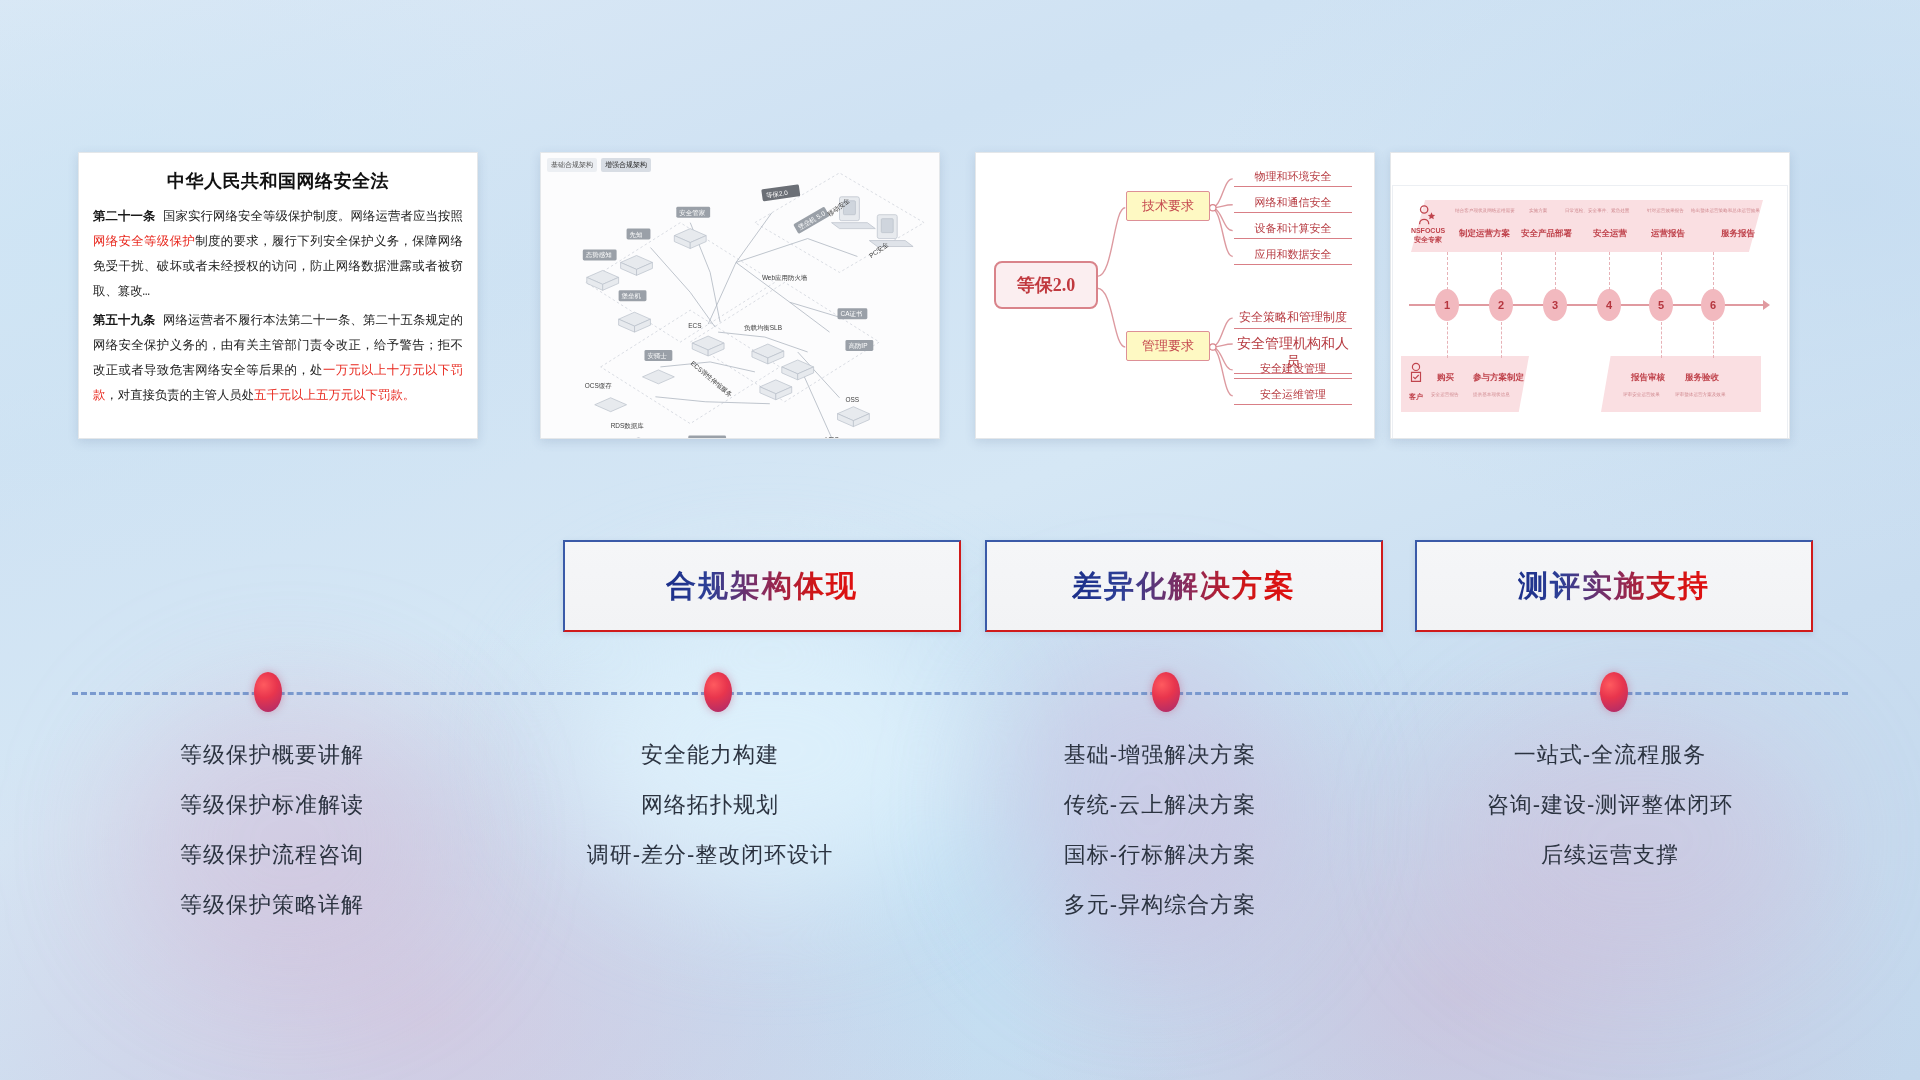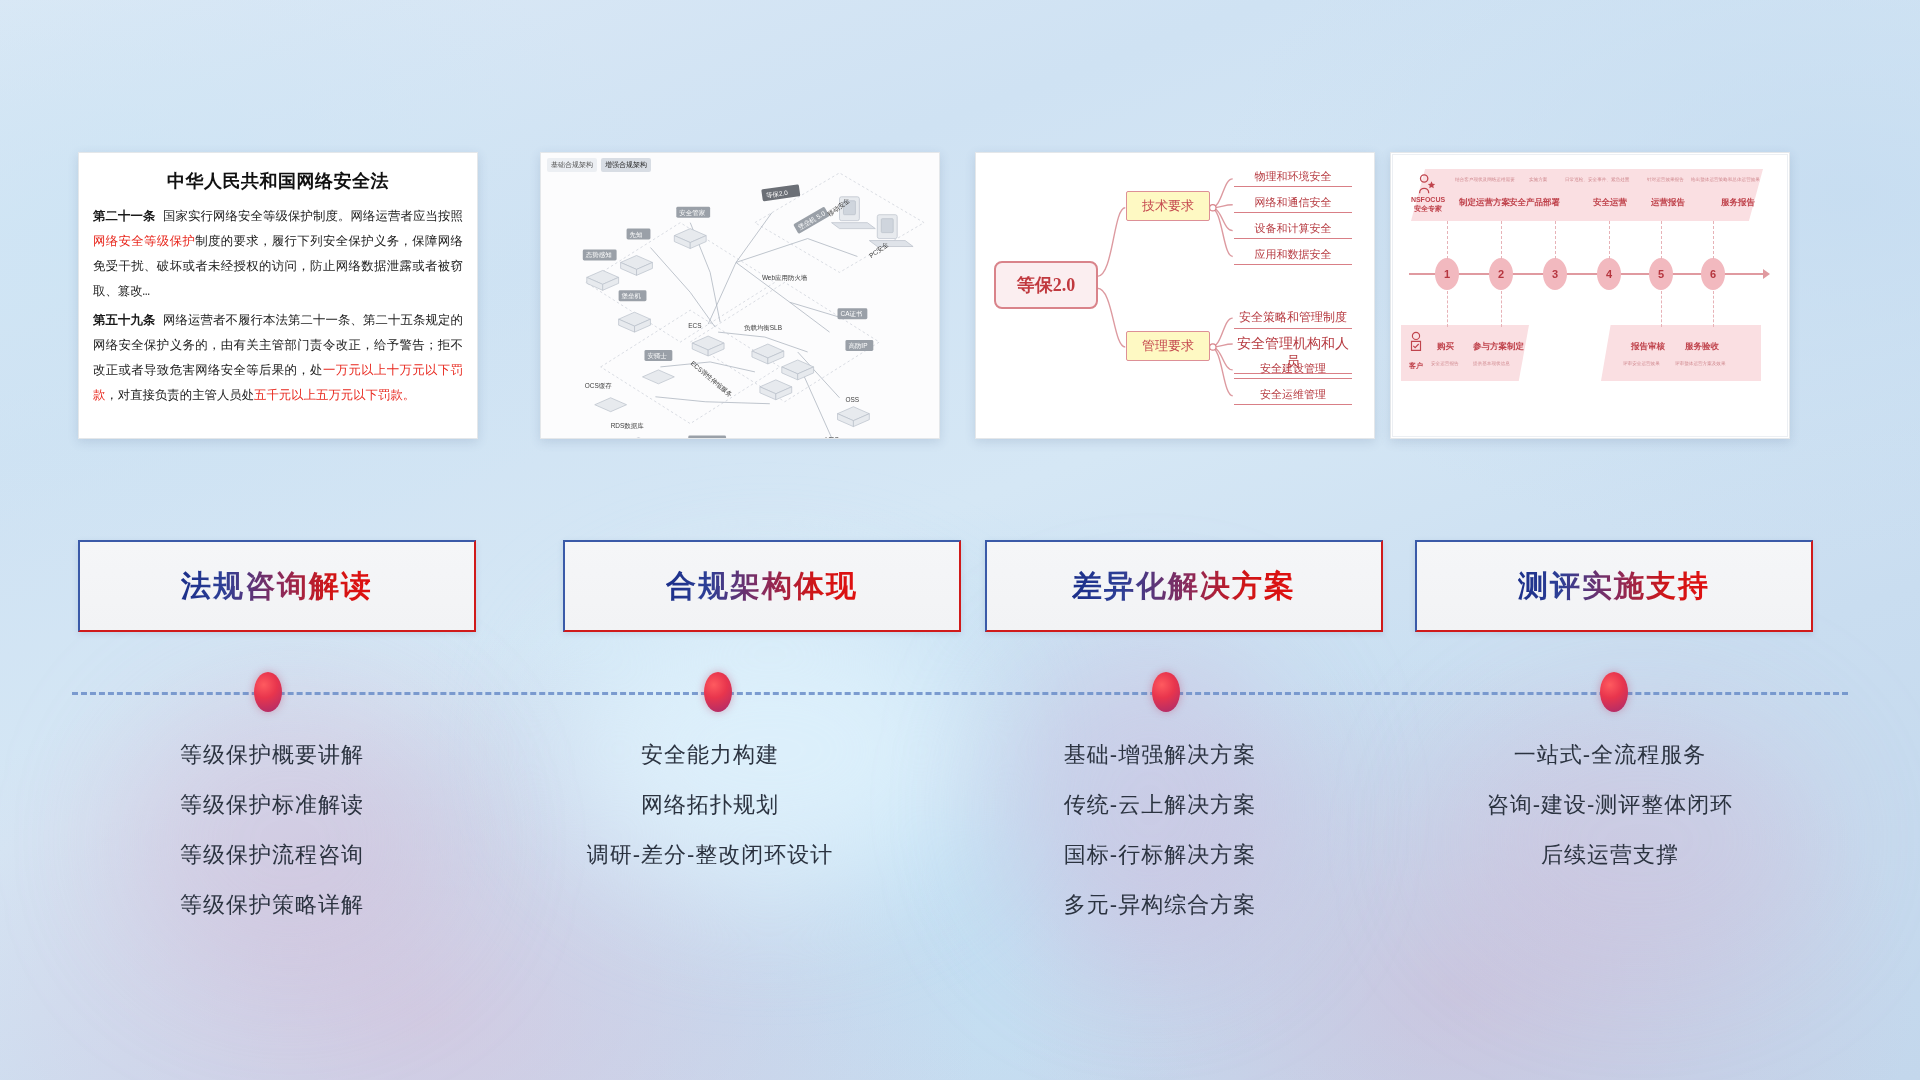--- a/index.html
+++ b/index.html
@@ -72,21 +72,21 @@
   .mm-mid-1 { left: 150px; top: 38px; }
   .mm-mid-2 { left: 150px; top: 178px; }
   .mm-leaf {
     position: absolute; left: 258px; width: 118px; font-size: 11px;
     color: #b63a40; font-family: "Liberation Serif", serif;
     padding-bottom: 2px; border-bottom: 1.8px solid #d97f86; text-align: center;
   }
   .mm-svg { position: absolute; inset: 0; }
 
   
-  .nf { position: relative; width: 100%; height: 100%; background: #fff; padding: 1px; }
+  .nf { position: relative; width: 100%; height: 100%; background: #fff; padding: 1px; margin-top: 31px; }
   .nf-inner { position: relative; width: 100%; height: 100%; border: 1px solid #eceff3; }
   .nf-band {
     position: absolute; background: #fadfe2; color: #c8545c;
   }
   .nf-top { left: 18px; top: 14px; width: 352px; height: 52px;
             clip-path: polygon(4% 0, 100% 0, 96% 100%, 0 100%); }
   .nf-bot-l { left: 8px; top: 170px; width: 128px; height: 56px;
               clip-path: polygon(0 0, 100% 0, 92% 100%, 0 100%); }
   .nf-bot-r { left: 208px; top: 170px; width: 160px; height: 56px;
               clip-path: polygon(6% 0, 100% 0, 100% 100%, 0 100%); }
@@ -356,21 +356,21 @@
         <svg style="position:absolute;left:14px;top:176px;width:18px;height:26px" viewBox="0 0 20 28">
           <circle cx="10" cy="5" r="4" fill="none" stroke="#c0444d" stroke-width="1.3"></circle>
           <path d="M5,11 h10 v10 h-10z" fill="none" stroke="#c0444d" stroke-width="1.3"></path>
           <path d="M7,16 l2,2 4,-4" fill="none" stroke="#c0444d" stroke-width="1.3"></path>
         </svg>
         <div class="nf-brand" style="left:10px; top:206px; width:26px">客户</div>
 
         <div class="nf-sub" style="left:62px;  top:22px">结合客户现状及网络运维需要</div>
         <div class="nf-main" style="left:66px;  top:42px">制定运营方案</div>
         <div class="nf-sub" style="left:136px; top:22px">实施方案</div>
-        <div class="nf-main" style="left:116px; top:42px">安全产品部署</div>
+        <div class="nf-main" style="left:128px; top:42px">安全产品部署</div>
         <div class="nf-sub" style="left:172px; top:22px">日常巡检、安全事件、紧急处置</div>
         <div class="nf-main" style="left:200px; top:42px">安全运营</div>
         <div class="nf-sub" style="left:254px; top:22px">针对运营效果报告</div>
         <div class="nf-main" style="left:258px; top:42px">运营报告</div>
         <div class="nf-sub" style="left:298px; top:22px">给出整体运营策略和总体运营效果</div>
         <div class="nf-main" style="left:328px; top:42px">服务报告</div>
 
         <div class="nf-axis"></div>
         <div class="nf-arrow"></div>
 
@@ -399,23 +399,20 @@
         <div class="nf-main" style="left:238px; top:186px">报告审核</div>
         <div class="nf-sub" style="left:230px; top:206px">评审安全运营效果</div>
         <div class="nf-main" style="left:292px; top:186px">服务验收</div>
         <div class="nf-sub" style="left:282px; top:206px">评审整体运营方案及效果</div>
       </div>
     </div>
   </div>
 </div>
 
 <div class="heads">
-  <div class="head-box hb1">
-    <span class="head-txt">法规咨询解读</span>
-  </div>
   <div class="head-box hb2">
     <span class="head-txt">合规架构体现</span>
   </div>
   <div class="head-box hb3">
     <span class="head-txt">差异化解决方案</span>
   </div>
   <div class="head-box hb4">
     <span class="head-txt">测评实施支持</span>
   </div>
 </div>

